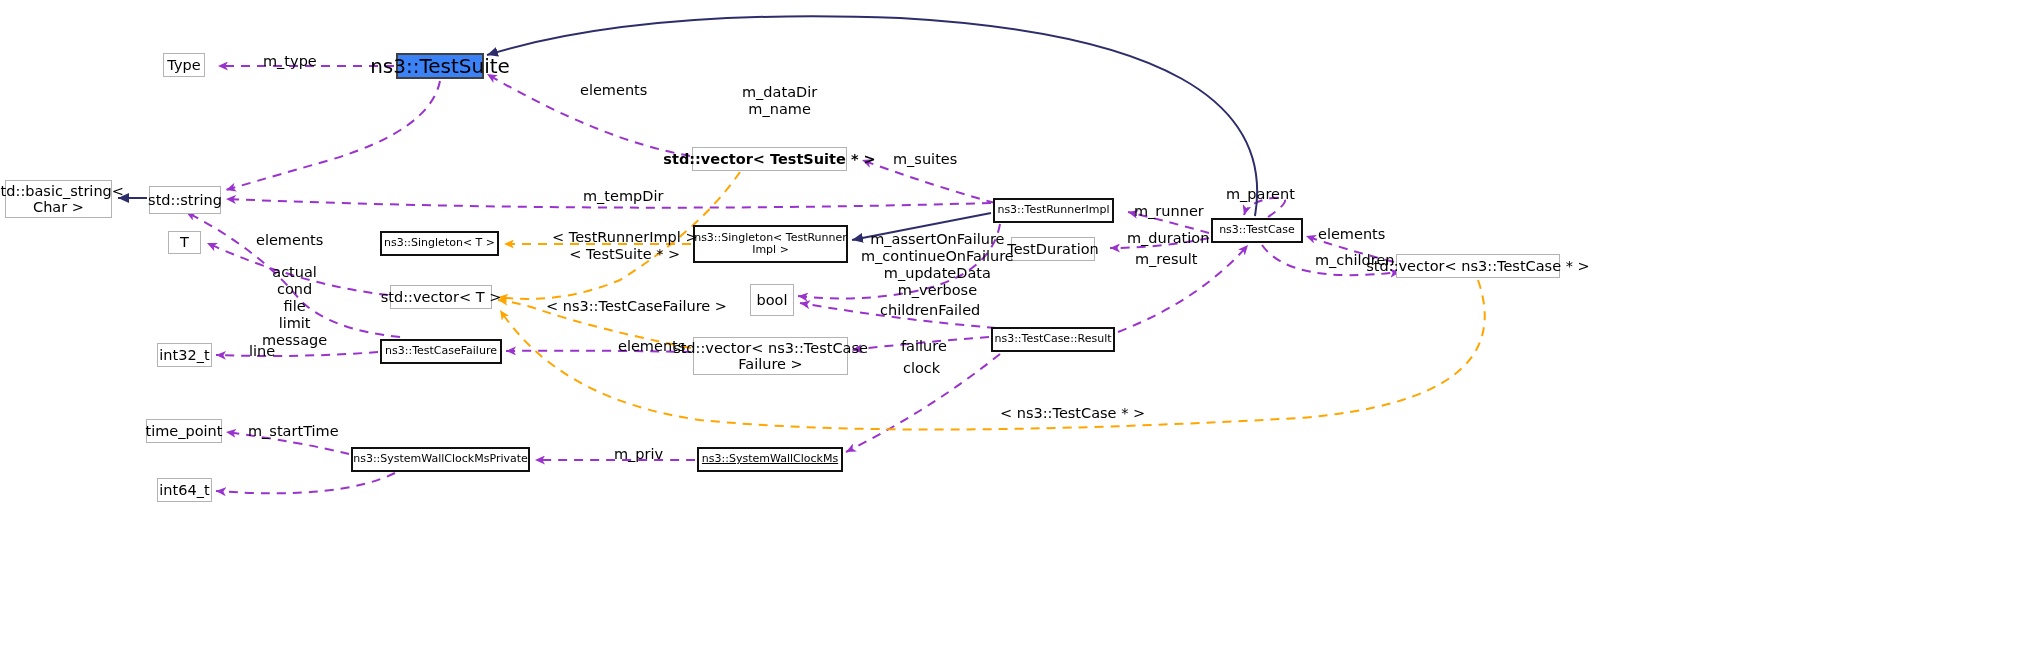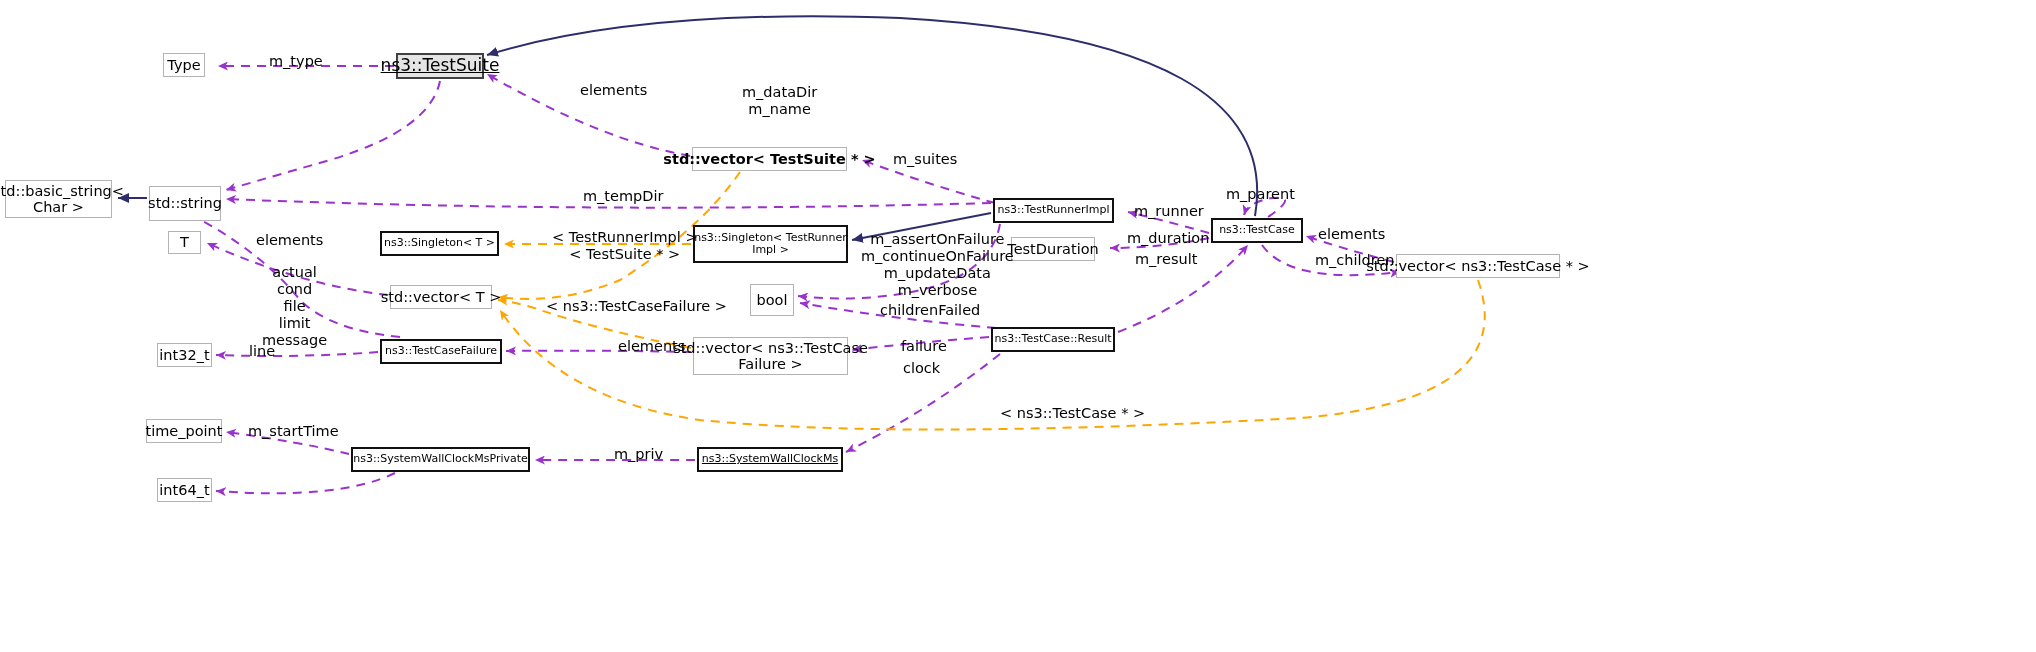--- a/index.html
+++ b/index.html
@@ -5,21 +5,21 @@
   html,body{margin:0;padding:0;background:#ffffff;}
   body{width:2036px;height:652px;overflow:hidden;
        font-family:"DejaVu Sans","Liberation Sans",sans-serif;}
   #diagram{position:relative;width:2036px;height:652px;background:#fff;}
   svg.edges{position:absolute;left:0;top:0;width:2036px;height:652px;}
   .node{position:absolute;box-sizing:border-box;display:flex;align-items:center;
         justify-content:center;text-align:center;background:#ffffff;
         color:#000000;line-height:1.12;white-space:pre;}
   .n-plain{border:1px solid #b3b3b3;font-size:14.5px;}
   .n-bold{border:2px solid #101010;font-size:11px;}
-  .n-hl{border:2px solid #404040;background:#e5e5e5;font-size:17px;text-decoration:underline;}
+  .n-hl{border:2px solid #404040;background:#3b82f6;font-size:20px;}
   .elabel{position:absolute;font-size:14.5px;color:#000;line-height:1.14;
           white-space:pre;text-align:center;background:transparent;}
   .elabel.multi{line-height:1.18;}
 </style>
 </head>
 <body>
 
 <div id="diagram">
 
   <svg class="edges" viewBox="0 0 2036 652" xmlns="http://www.w3.org/2000/svg">
@@ -103,21 +103,21 @@
     </g>
   </svg>
 
   <div class="node n-plain" style="left:163px;top:53px;width:42px;height:24px;">Type</div>
 
   <div class="node n-hl" style="left:396px;top:53px;width:88px;height:26px;">ns3::TestSuite</div>
 
   <div class="node n-plain" style="left:5px;top:180px;width:107px;height:38px;">std::basic_string&lt;
 Char &gt;</div>
 
-  <div class="node n-plain" style="left:149px;top:186px;width:72px;height:35px;">std::string</div>
+  <div class="node n-plain" style="left:149px;top:186px;width:72px;height:28px;">std::string</div>
 
   <div class="node n-plain" style="left:692px;top:147px;width:155px;height:24px;font-weight:bold;">std::vector&lt; TestSuite * &gt;</div>
 
   <div class="node n-bold" style="left:993px;top:198px;width:121px;height:25px;">ns3::TestRunnerImpl</div>
 
   <div class="node n-bold" style="left:1211px;top:218px;width:92px;height:25px;">ns3::TestCase</div>
 
   <div class="node n-plain" style="left:168px;top:231px;width:33px;height:23px;">T</div>
 
   <div class="node n-bold" style="left:380px;top:231px;width:119px;height:25px;">ns3::Singleton&lt; T &gt;</div>
@@ -143,21 +143,21 @@
 Failure &gt;</div>
 
   <div class="node n-plain" style="left:146px;top:419px;width:76px;height:24px;">time_point</div>
 
   <div class="node n-bold" style="left:351px;top:447px;width:179px;height:25px;">ns3::SystemWallClockMsPrivate</div>
 
   <div class="node n-bold" style="left:697px;top:447px;width:146px;height:25px;text-decoration:underline;">ns3::SystemWallClockMs</div>
 
   <div class="node n-plain" style="left:157px;top:478px;width:55px;height:24px;">int64_t</div>
 
-  <div class="elabel" style="left:263px;top:53px;margin-left:6px;">m_type</div>
+  <div class="elabel" style="left:263px;top:53px;">m_type</div>
 
   <div class="elabel" style="left:580px;top:82px;">elements</div>
 
   <div class="elabel multi" style="left:742px;top:84px;">m_dataDir
 m_name</div>
 
   <div class="elabel" style="left:885px;top:151px;margin-left:8px;">m_suites</div>
 
   <div class="elabel" style="left:1226px;top:186px;">m_parent</div>
 

